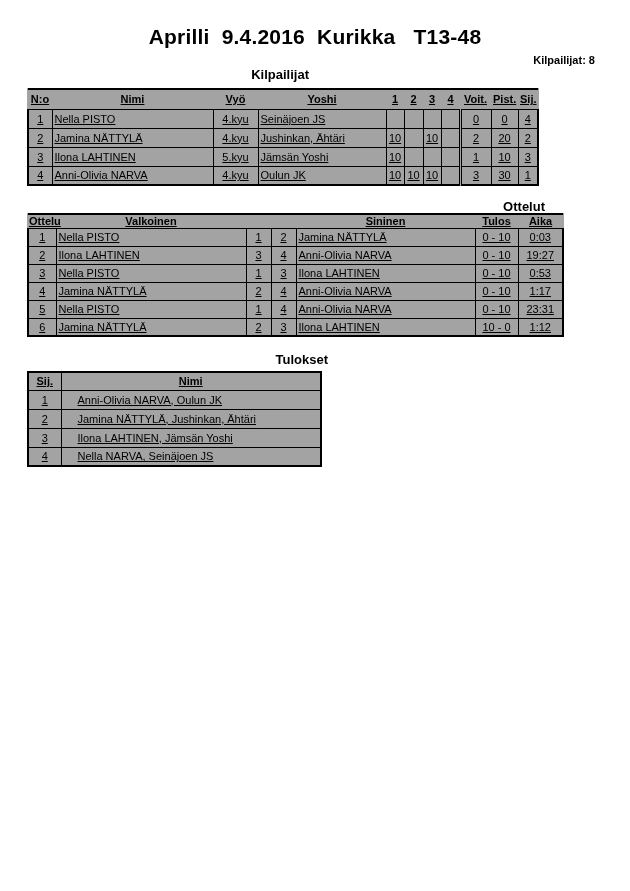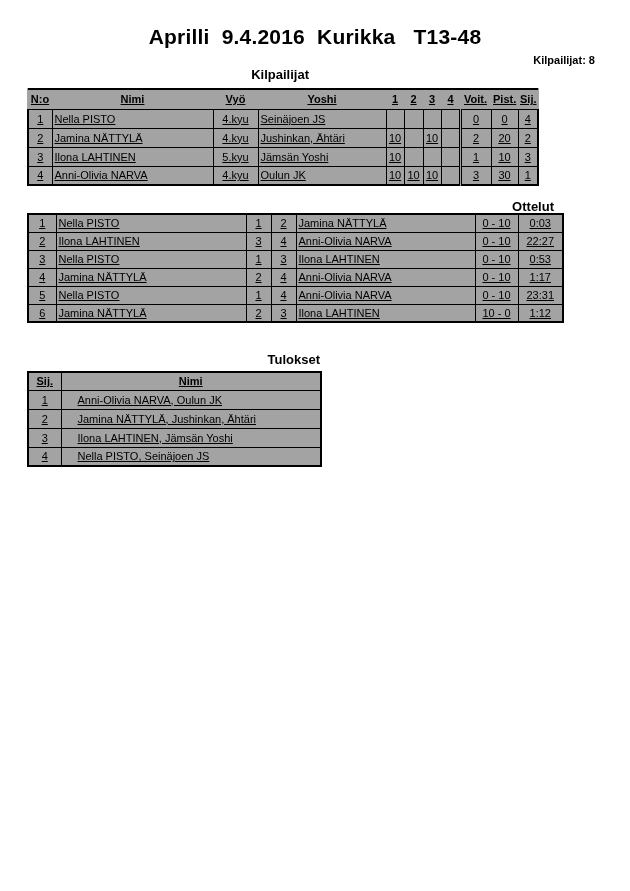--- a/index.html
+++ b/index.html
@@ -15,22 +15,22 @@
     white-space:pre; letter-spacing:0.2px;
   }
   .count-label {
     position:absolute; top:54px; right:35px;
     font-weight:bold; font-size:11px;
   }
   .sec-heading {
     position:absolute; font-weight:bold; font-size:13px; text-align:right;
   }
   #h-kilpailijat { top:67px;  left:179px; width:130px; }
-  #h-ottelut     { top:199px; left:19px;  width:535px; }
-  #h-tulokset    { top:352px; left:27px;  width:293px; }
+  #h-ottelut     { top:199px; left:10px;  width:535px; }
+  #h-tulokset    { top:352px; left:35px;  width:293px; }
 
   table {
     position:absolute; border-collapse:collapse; table-layout:fixed;
     background:#a3a3a3; border:2px solid #000;text-decoration:underline;
   }
   td, th {
     border:1px solid #000; padding:0 2px;
     font-size:11px; font-weight:normal; color:#000;
     overflow:hidden; white-space:nowrap; text-align:center;
     vertical-align:middle;
@@ -156,37 +156,46 @@
   <colgroup>
     <col style="width:28px">
       <col style="width:190px">
       <col style="width:25px">
       <col style="width:25px">
     <col style="width:179px">
       <col style="width:43px">
       <col style="width:45px">
   </colgroup>
   <tbody>
+      <tr class="hdr">
+    <th class="ottelu">Ottelu</th>
+    <th>Valkoinen</th>
+    <th></th>
+    <th></th>
+    <th>Sininen</th>
+    <th class="vline">Tulos</th>
+    <th class="vline">Aika</th>
+  </tr>
   <tr>
     <td>1</td>
     <td class="left">Nella PISTO</td>
     <td>1</td>
     <td>2</td>
     <td class="left">Jamina NÄTTYLÄ</td>
     <td>0 - 10</td>
     <td>0:03</td>
   </tr>
   <tr>
     <td>2</td>
     <td class="left">Ilona LAHTINEN</td>
     <td>3</td>
     <td>4</td>
     <td class="left">Anni-Olivia NARVA</td>
     <td>0 - 10</td>
-    <td>22:27</td>
+    <td>19:27</td>
   </tr>
   <tr>
     <td>3</td>
     <td class="left">Nella PISTO</td>
     <td>1</td>
     <td>3</td>
     <td class="left">Ilona LAHTINEN</td>
     <td>0 - 10</td>
     <td>0:53</td>
   </tr>
@@ -239,16 +248,16 @@
   <tr>
     <td>2</td>
     <td class="left name">Jamina NÄTTYLÄ, Jushinkan, Ähtäri</td>
   </tr>
   <tr>
     <td>3</td>
     <td class="left name">Ilona LAHTINEN, Jämsän Yoshi</td>
   </tr>
   <tr>
     <td>4</td>
-    <td class="left name">Nella PISTO, Seinäjoen JS</td>
+    <td class="left name">Nella NARVA, Seinäjoen JS</td>
   </tr>
 </tbody>
   </table>
 
 </body></html>

